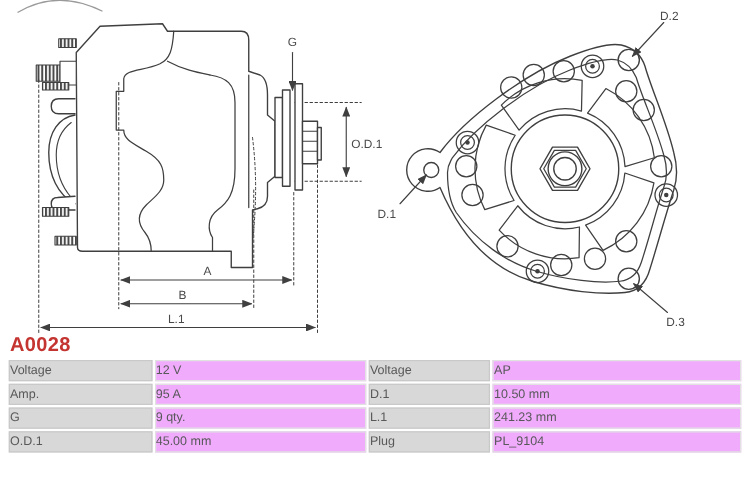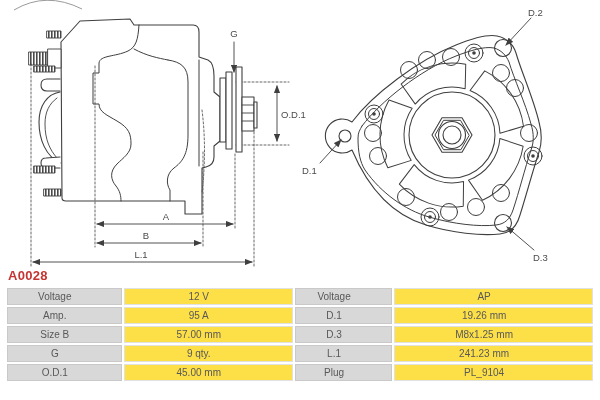--- a/index.html
+++ b/index.html
@@ -1,24 +1,24 @@
 <!DOCTYPE html>
 <html><head>
 <meta charset="utf-8">
 <style>
   html,body{margin:0;padding:0;background:#fff;}
   .screen{position:relative;width:600px;height:400px;background:#fff;overflow:hidden;
           font-family:"Liberation Sans",sans-serif;}
   .drawings{position:absolute;left:0;top:0;}
   .drawings text{font-family:"Liberation Sans",sans-serif;font-size:9.5px;fill:#4a4a4a;}
-  .part-number{position:absolute;left:8px;top:268px;color:#c43431;font-size:13px;font-weight:bold;letter-spacing:.3px;}
+  .part-number{position:absolute;left:8px;top:268px;color:#c43431;font-size:16px;font-weight:bold;letter-spacing:.3px;}
   table.specs{position:absolute;left:5px;top:286px;width:590px;border-collapse:separate;border-spacing:2px;table-layout:fixed;}
-  table.specs td{height:15px;font-size:10px;color:#58585a;text-align:center;padding:0 19px 0 0;vertical-align:middle;white-space:nowrap;overflow:hidden;}
+  table.specs td{height:15px;font-size:10px;color:#58585a;text-align:left;padding:0 19px 0 0;vertical-align:middle;white-space:nowrap;overflow:hidden;}
   td.lbl{background:#d8d8d8;border:1px solid #c9c9c9;}
-  td.val{background:#fde047;border:1px solid #e1e1e1;}
+  td.val{background:#f0abfc;border:1px solid #e1e1e1;}
   col.c1{width:113px}col.c2{width:167px}col.c3{width:96px}col.c4{width:196px}
 </style>
 </head>
 <body>
 
 <div class="screen">
 
   <svg class="drawings" width="600" height="272" viewBox="0 0 600 272">
     <defs>
       <pattern id="thr" width="3" height="10" patternUnits="userSpaceOnUse">
@@ -192,27 +192,21 @@
       <tr>
         <td class="lbl">Voltage</td>
         <td class="val">12 V</td>
         <td class="lbl">Voltage</td>
         <td class="val">AP</td>
       </tr>
       <tr>
         <td class="lbl">Amp.</td>
         <td class="val">95 A</td>
         <td class="lbl">D.1</td>
-        <td class="val">19.26 mm</td>
-      </tr>
-      <tr>
-        <td class="lbl">Size B</td>
-        <td class="val">57.00 mm</td>
-        <td class="lbl">D.3</td>
-        <td class="val">M8x1.25 mm</td>
+        <td class="val">10.50 mm</td>
       </tr>
       <tr>
         <td class="lbl">G</td>
         <td class="val">9 qty.</td>
         <td class="lbl">L.1</td>
         <td class="val">241.23 mm</td>
       </tr>
       <tr>
         <td class="lbl">O.D.1</td>
         <td class="val">45.00 mm</td>

